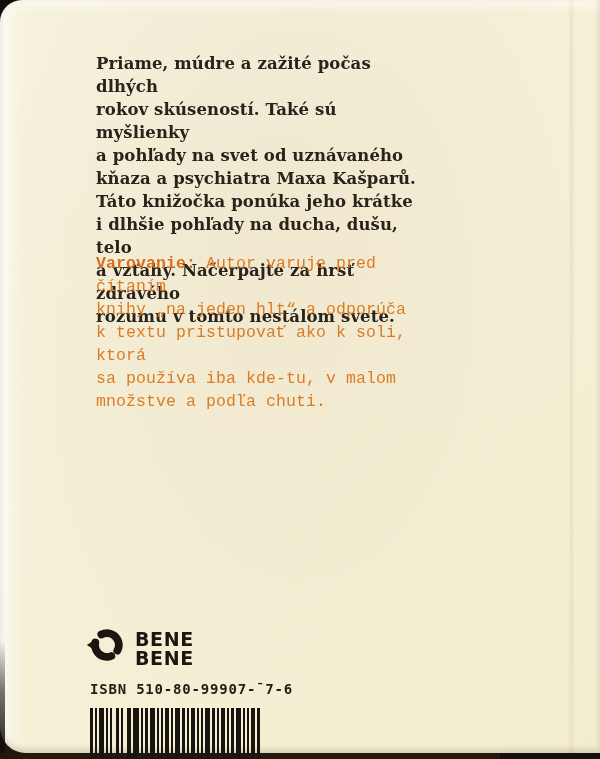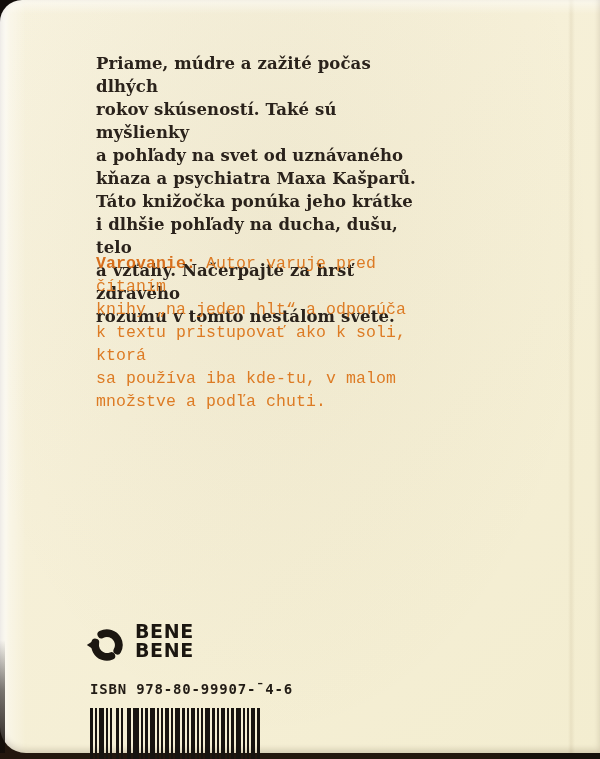--- a/index.html
+++ b/index.html
@@ -63,21 +63,21 @@
   }
   .warning-label {
     font-weight: 700;
     color: #d76f1c;
   }
   .logo {
     position: absolute;
     left: 85px;
     top: 622px;
     display: flex;
-    align-items: flex-start;
+    align-items: flex-end;
     gap: 8px;
   }
   .logo-icon {
     width: 42px;
     height: 46px;
     flex: 0 0 auto;
   }
   .logo-text {
     display: flex;
     flex-direction: column;
@@ -142,21 +142,21 @@
       <svg class="logo-icon" viewBox="0 0 46 46" aria-hidden="true">
         <circle cx="24" cy="23" r="13" fill="none" stroke="#1b1610" stroke-width="8.5" stroke-dasharray="33 9 28 11.7" stroke-linecap="round" transform="rotate(-118 24 23)"></circle>
         <polygon points="2,23 12,16.5 12,29.5" fill="#1b1610"></polygon>
       </svg>
       <div class="logo-text">
         <span>BENE</span>
         <span>BENE</span>
       </div>
     </div>
 
-    <div class="isbn">ISBN 978-80-99907-¯4-6</div>
+    <div class="isbn">ISBN 510-80-99907-¯7-6</div>
   </div>
 
   <div class="edge-shadow"></div>
 
   <svg class="barcode" viewBox="0 0 172 51" preserveAspectRatio="none" aria-hidden="true">
     <g fill="#181410">
       <rect x="0" y="0" width="3" height="51"></rect>
       <rect x="5" y="0" width="2" height="51"></rect>
       <rect x="9" y="0" width="5" height="51"></rect>
       <rect x="16" y="0" width="2" height="51"></rect>

